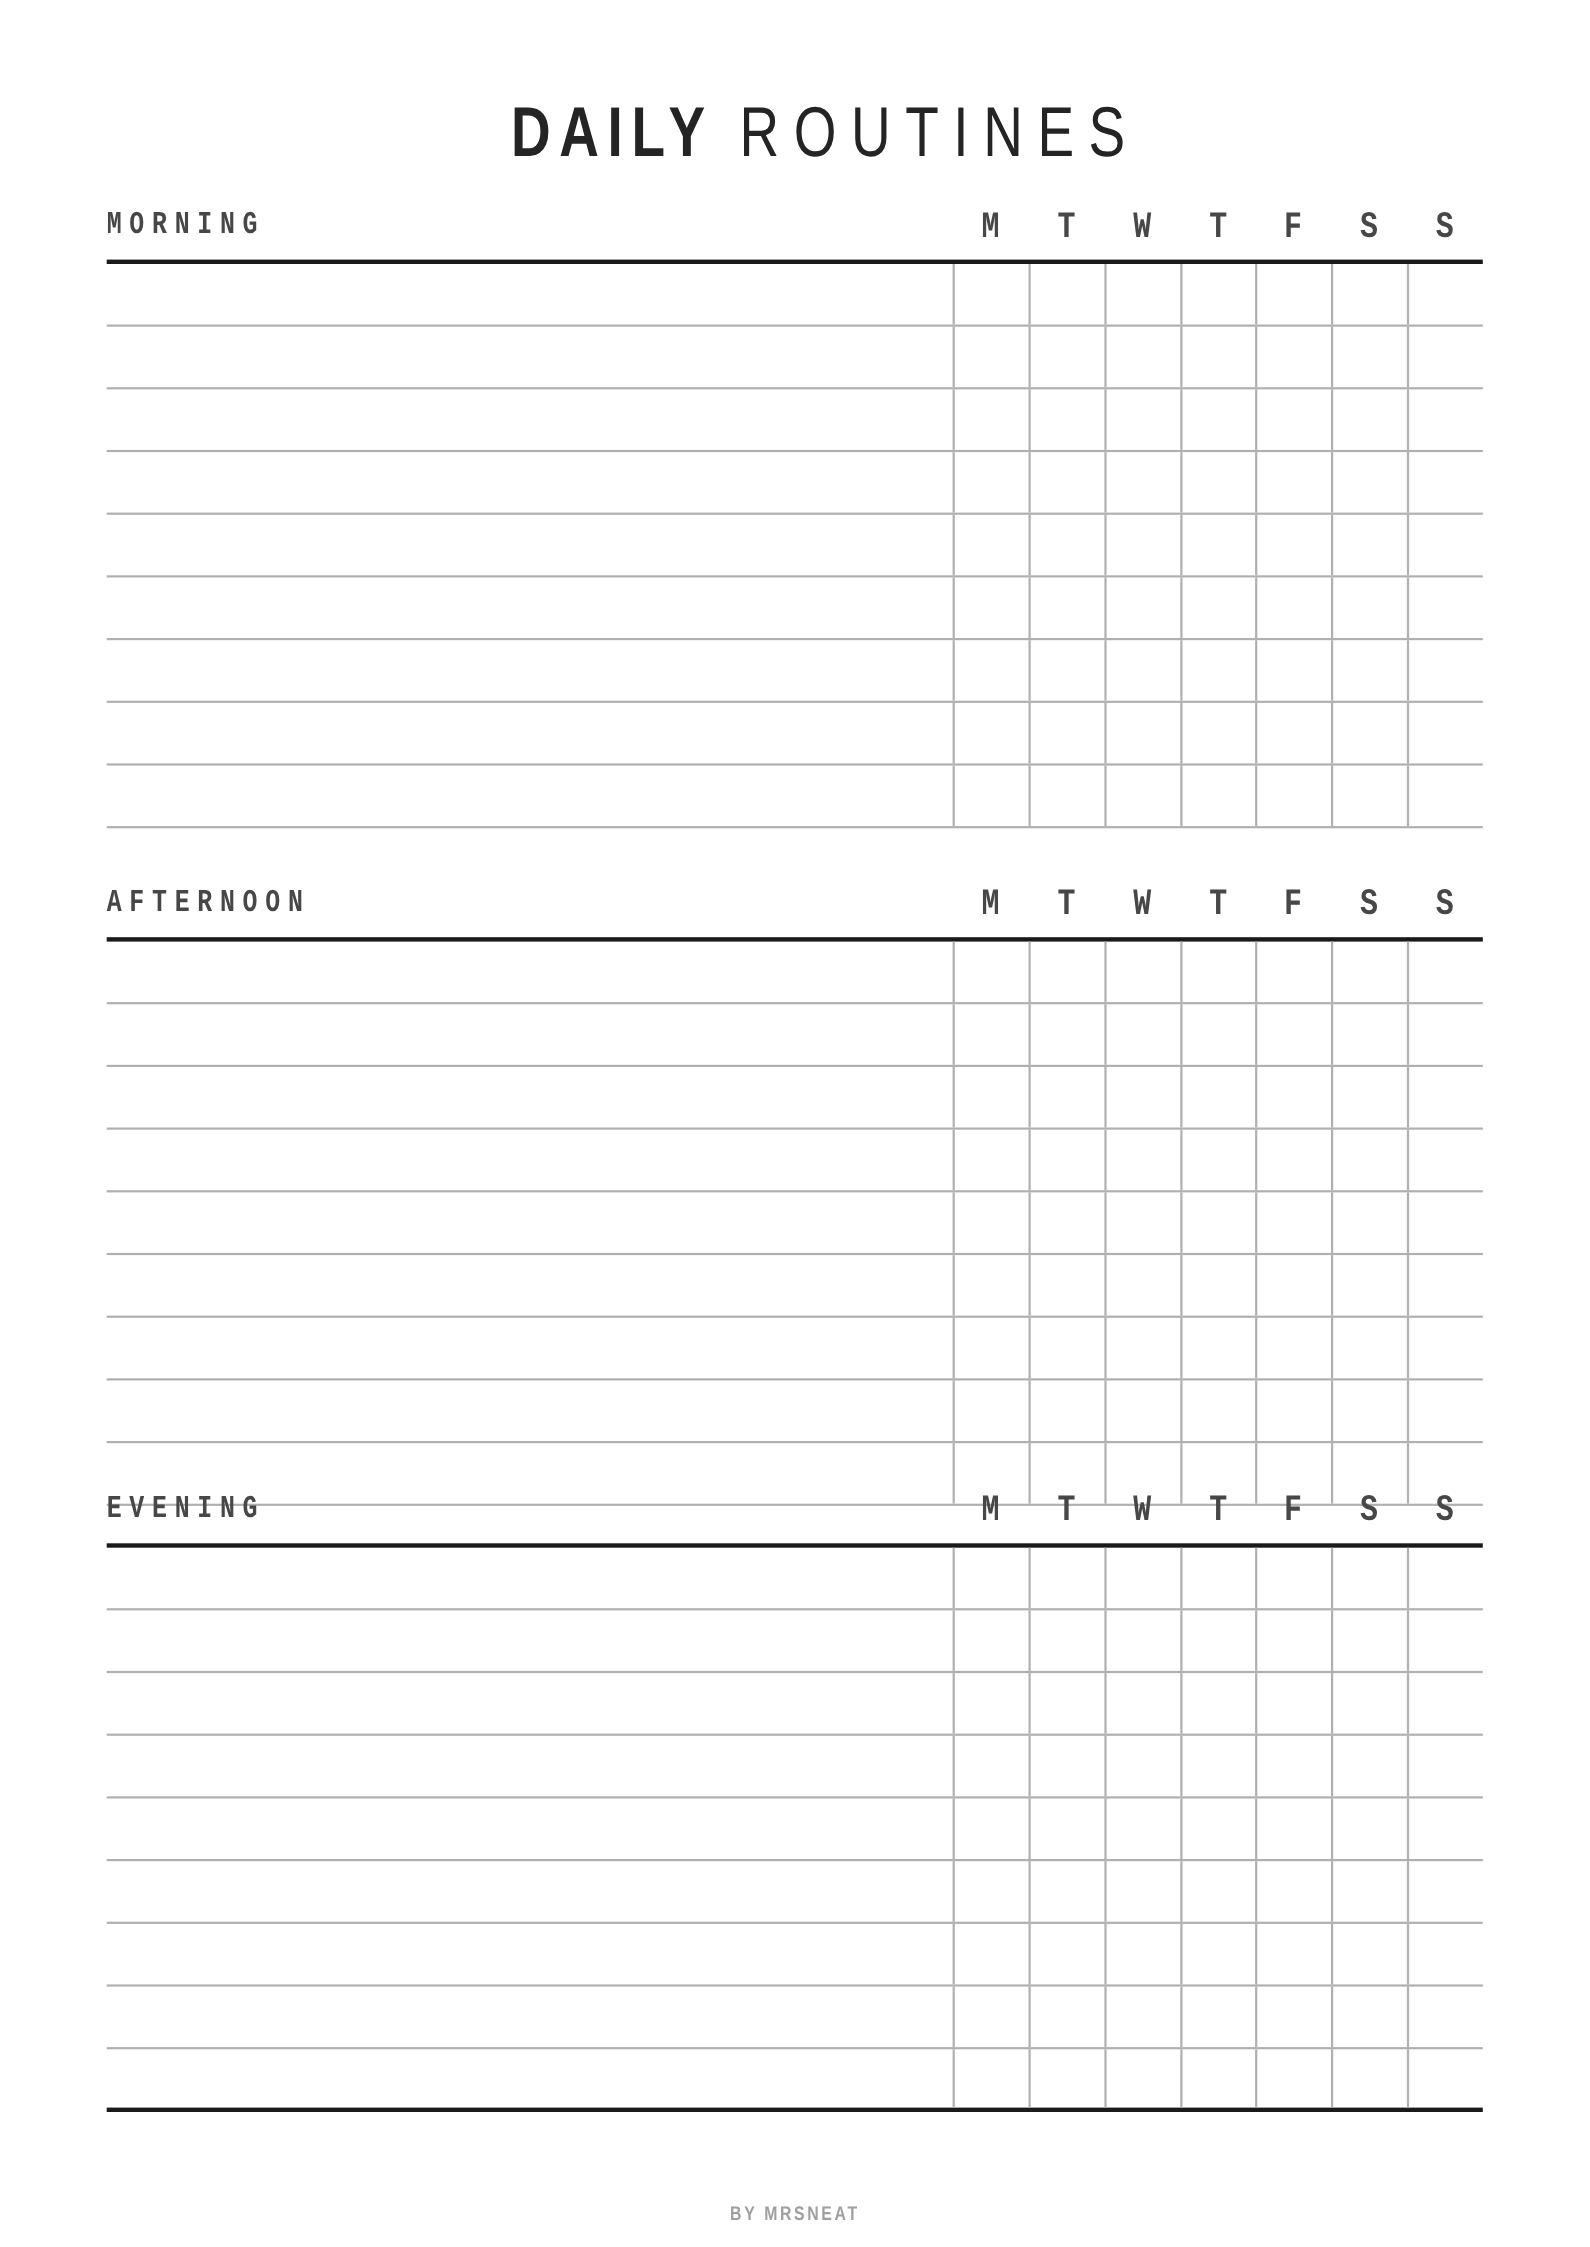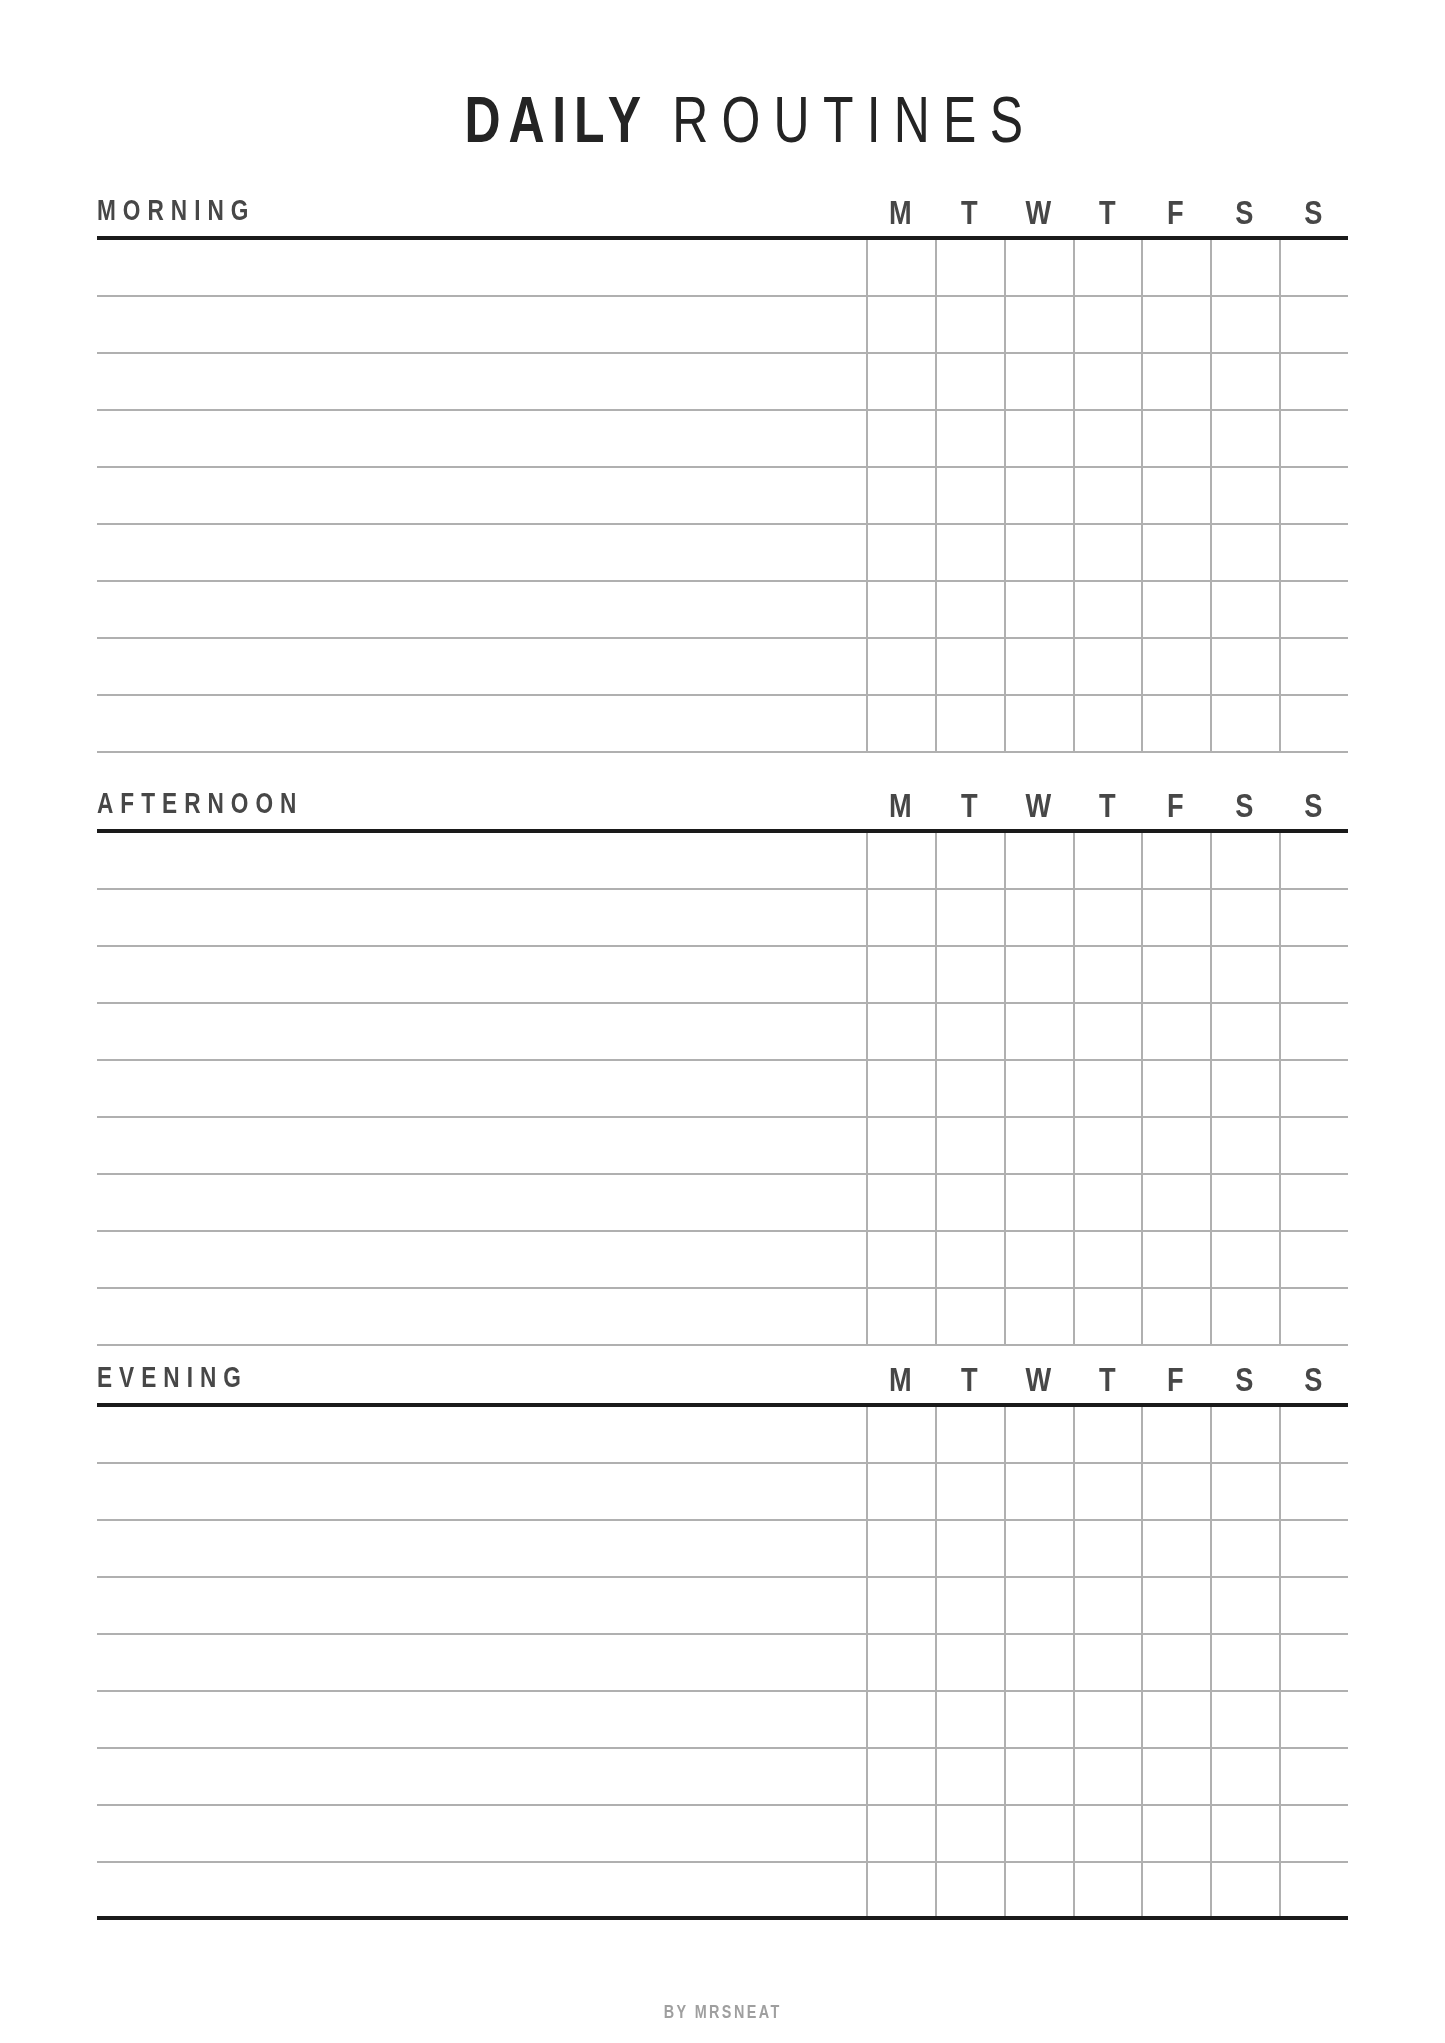--- a/index.html
+++ b/index.html
@@ -37,30 +37,31 @@
     margin-right: 30px;
   }
   .w-routines {
     font-weight: normal;
     letter-spacing: 17px;
   }
 
   
   .section { position: absolute; left: 97px; width: 1251px; }
   #sec-morning   { top: 190px; }
-  #sec-afternoon { top: 783px; }
+  #sec-afternoon { top: 806px; }
   #sec-evening   { top: 1357px; }
 
   .sec-header {
     display: flex;
-    align-items: center;
+    align-items: flex-start;
     height: 50px;
     box-sizing: border-box;
     border-bottom: 4px solid var(--heavy, #1a1a1a);
     padding-bottom: 3px;
+    font-family: Liberation Mono, monospace;
   }
   .sec-label {
     flex: 1 1 auto;
     font-size: 29px;
     font-weight: bold;
     letter-spacing: 9px;
     line-height: 1;
     color: var(--head, #474747);
     transform: scaleX(0.78);
     transform-origin: left bottom;

